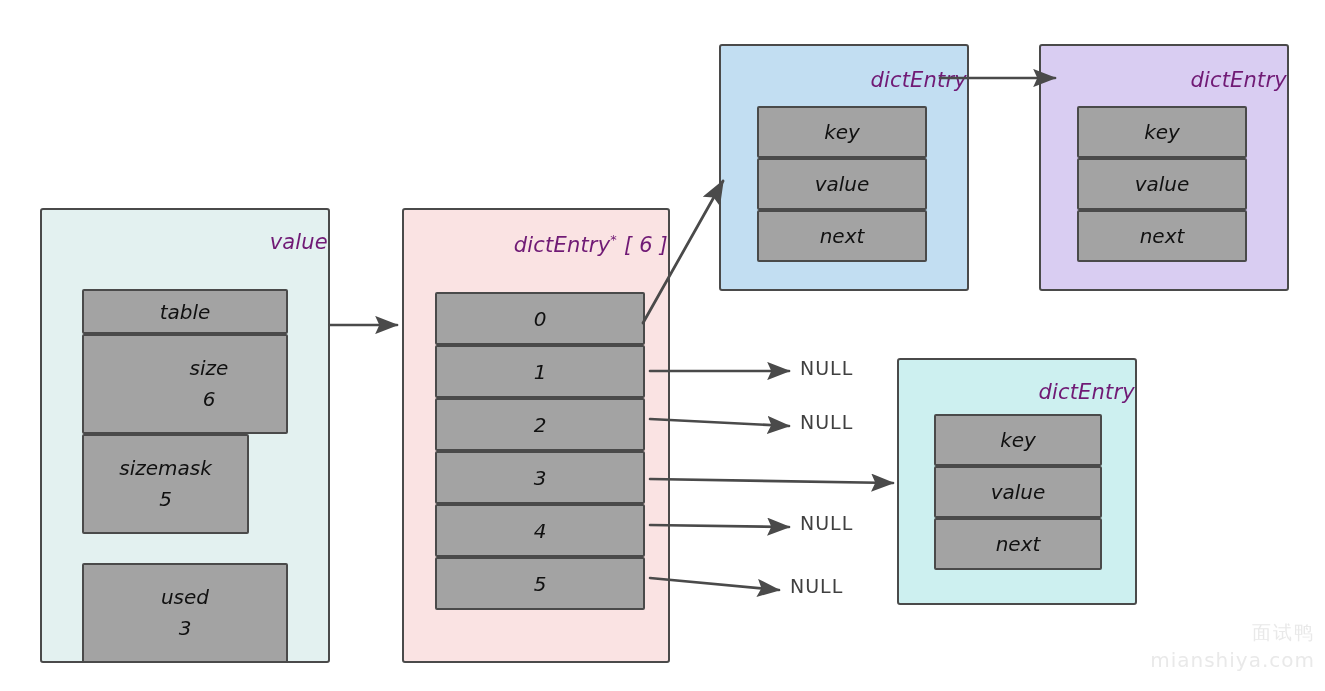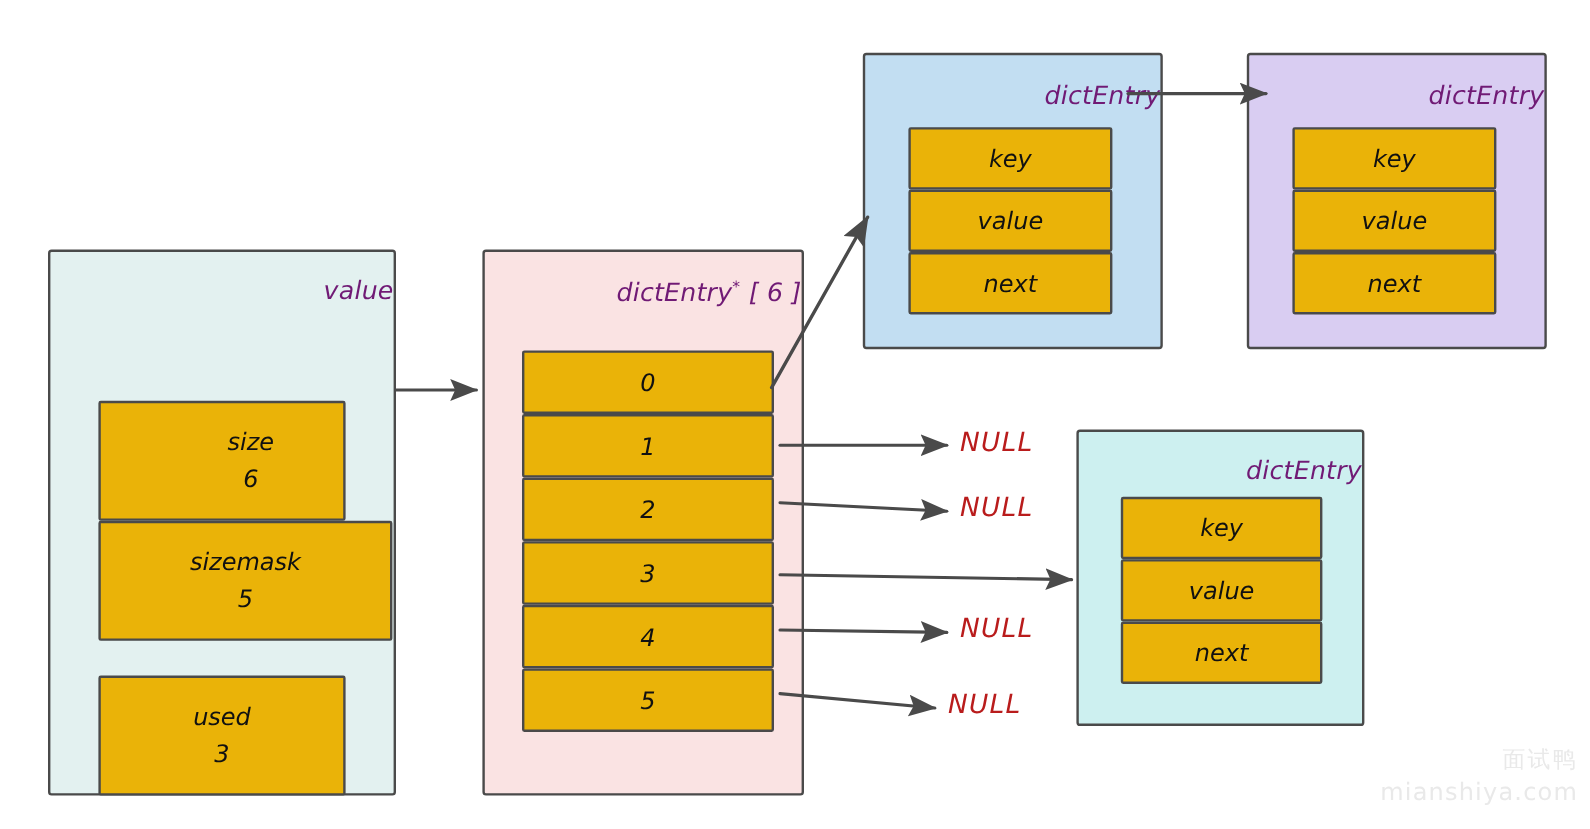--- a/index.html
+++ b/index.html
@@ -12,53 +12,56 @@
 
   .box{position:absolute;box-sizing:border-box;border:2.5px solid #4a4a4a;border-radius:3px;}
   .boxtitle{
     position:absolute;left:0;right:0;text-align:right;
     font-style:italic;font-size:21px;color:#701a75;letter-spacing:.2px;
     white-space:nowrap;
   }
   .boxtitle sup{font-size:13px;vertical-align:super;}
 
   .cell{
-    position:absolute;box-sizing:border-box;background:#eab308;
+    position:absolute;box-sizing:border-box;background:#a3a3a3;
     border:2.5px solid #4a4a4a;border-radius:2px;
     display:flex;flex-direction:column;align-items:center;justify-content:center;
     font-style:italic;color:#111;text-align:right;
   }
   .cell .lbl{font-size:20px;line-height:1.5;}
   .cell .val{font-size:20px;line-height:1.6;}
 
   .nulltext{
-    position:absolute;font-style:italic;font-size:22px;color:#b91c1c;
+    position:absolute;font-size:19px;color:#404040;
     letter-spacing:1px;white-space:nowrap;
   }
 
   .wm{position:absolute;right:10px;text-align:right;color:#e9e9e9;user-select:none;}
   .wm-cn{font-size:19px;letter-spacing:2px;}
   .wm-en{font-size:20px;letter-spacing:1px;}
 </style>
 </head>
 <body>
 
 <div id="canvas">
 
   <div class="box" style="left:40px;top:208px;width:290px;height:455px;background:#e3f1f0;">
     <div class="boxtitle" style="top:20px;">value</div>
   </div>
 
+  <div class="cell" style="left:82px;top:289px;width:206px;height:45px;">
+    <span class="lbl">table</span>
+  </div>
 
   <div class="cell" style="left:82px;top:334px;width:206px;height:100px;padding-left:48px;">
     <span class="lbl">size</span>
     <span class="val">6</span>
   </div>
 
-  <div class="cell" style="left:82px;top:434px;width:245px;height:100px;">
+  <div class="cell" style="left:82px;top:434px;width:167px;height:100px;">
     <span class="lbl">sizemask</span>
     <span class="val">5</span>
   </div>
 
   <div class="cell" style="left:82px;top:563px;width:206px;height:100px;">
     <span class="lbl">used</span>
     <span class="val">3</span>
   </div>
 
   <div class="box" style="left:402px;top:208px;width:268px;height:455px;background:#fae3e3;">

